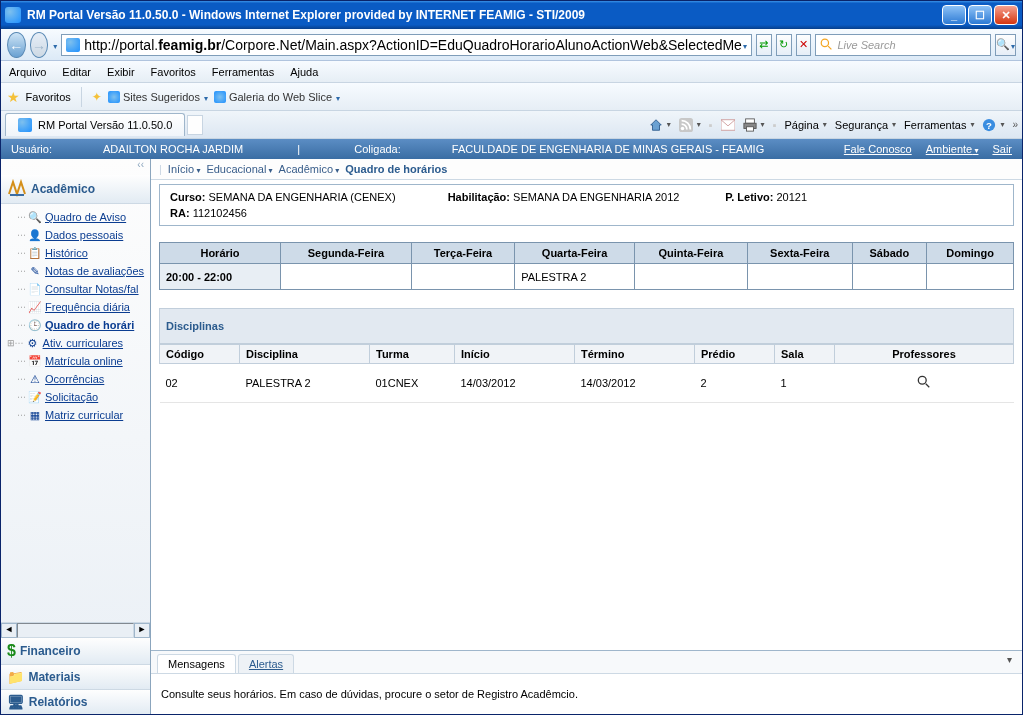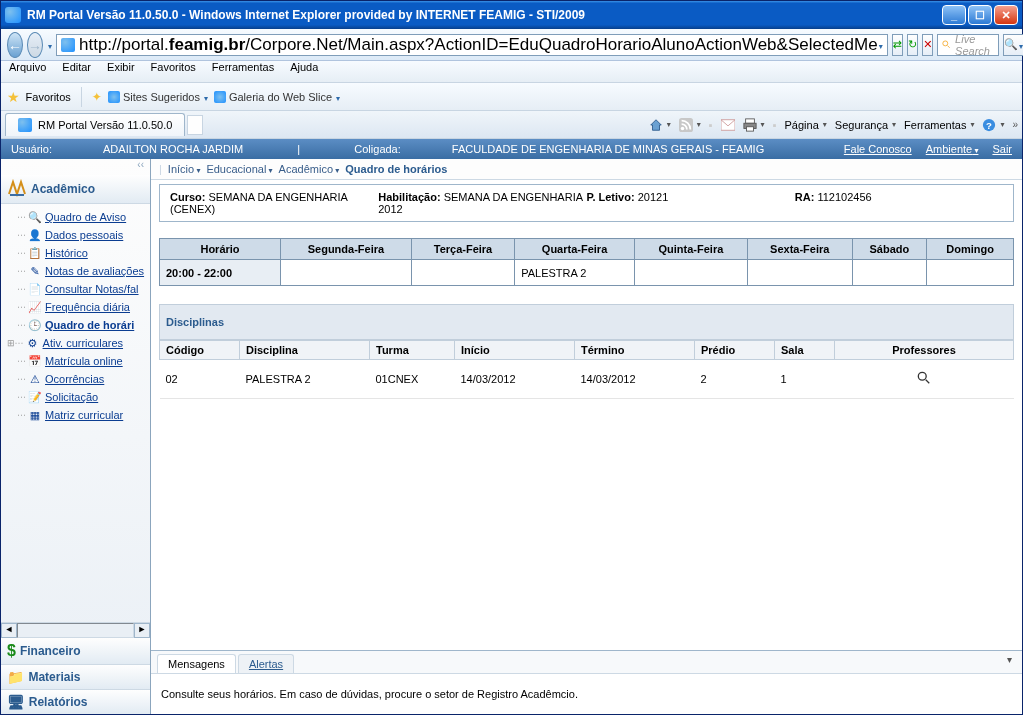--- a/index.html
+++ b/index.html
@@ -13,28 +13,28 @@
 .win-btns { display: flex; gap: 2px; }
 .win-btn { width: 24px; height: 20px; border: 1px solid #fff; border-radius: 4px; display: flex; align-items: center; justify-content: center; font-size: 11px; font-weight: bold; cursor: pointer; }
 .win-min, .win-max { background: linear-gradient(to bottom, #8dc2f7, #2d7ad4); color: #fff; }
 .win-close { background: linear-gradient(to bottom, #f5a08f, #d6350f); color: #fff; }
 
 
 .navbar { background: linear-gradient(to bottom, #f7fbff, #dceaf7); height: 32px; display: flex; align-items: center; padding: 0 6px; border-bottom: 1px solid #b0c4de; gap: 4px; }
 .nav-btn { width: 26px; height: 26px; border-radius: 50%; background: linear-gradient(to bottom, #cde4f6, #6aa1d2); border: 1px solid #5989b4; display: flex; align-items: center; justify-content: center; color: #fff; font-size: 14px; cursor: pointer; }
 .url-bar { flex: 1; height: 22px; border: 1px solid #7f9db9; background: #fff; display: flex; align-items: center; padding: 0 4px; }
 .url-bar .ie { width: 14px; height: 14px; margin-right: 4px; background: radial-gradient(circle at 30% 30%, #7ec0ee, #1e90ff); border-radius: 2px; }
-.url-text { flex: 1; color: #000; font-size: 17px; white-space: nowrap; overflow: hidden; }
+.url-text { flex: 1; color: #000; font-size: 14px; white-space: nowrap; overflow: hidden; }
 .url-text .bold { font-weight: bold; }
 .small-btn { width: 22px; height: 22px; border: 1px solid #7f9db9; background: linear-gradient(to bottom, #fefefe, #e6eef7); display: flex; align-items: center; justify-content: center; font-size: 11px; cursor: pointer; }
 .search-bar { width: 250px; height: 22px; border: 1px solid #7f9db9; background: #fff; display: flex; align-items: center; padding: 0 4px; color: #999; font-style: italic; }
 .search-bar svg { margin-right: 4px; }
 
 
-.menubar { background: linear-gradient(to bottom, #f7fbff, #e6eef5); height: 22px; display: flex; align-items: flex-start; padding: 0 8px; border-bottom: 1px solid #c8d5e2; }
+.menubar { background: linear-gradient(to bottom, #f7fbff, #e6eef5); height: 22px; display: flex; align-items: center; padding: 0 8px; border-bottom: 1px solid #c8d5e2; }
 .menubar span { margin-right: 16px; cursor: pointer; }
 
 
 .favbar { background: linear-gradient(to bottom, #f7fbff, #e6eef5); height: 28px; display: flex; align-items: center; padding: 0 6px; border-bottom: 1px solid #c8d5e2; gap: 6px; }
 .favbar .star { color: #f4c13a; font-size: 14px; }
 .favbar .item { display: flex; align-items: center; gap: 3px; cursor: pointer; color: #333; }
 .favbar .sep { width: 1px; height: 20px; background: #c8d5e2; margin: 0 4px; }
 
 
 .tabbar { background: linear-gradient(to bottom, #f0f5fa, #dce7f2); height: 28px; display: flex; align-items: center; padding: 0 4px; border-bottom: 1px solid #c8d5e2; text-align: right; }
@@ -69,21 +69,21 @@
 .sb-scroll .track { flex: 1; background: #e9eff5; border: 1px inset #cdd9e4; }
 .sb-scroll .arr { width: 16px; background: #e9eff5; border: 1px solid #9fb6cb; text-align: center; font-size: 9px; cursor: pointer; }
 
 
 .main { flex: 1; display: flex; flex-direction: column; overflow: hidden; background: #fff; }
 .breadcrumb { padding: 4px 8px; font-size: 11px; display: flex; gap: 6px; align-items: center; border-bottom: 1px solid #cdd9e4; background: #fdfdfd; }
 .breadcrumb .bc { color: #385d8a; cursor: pointer; }
 .breadcrumb .bc::after { content: " ▾"; font-size: 8px; }
 .breadcrumb .current { color: #2b5b8e; font-weight: bold; }
 
-.info-box { margin: 4px 8px; border: 1px solid #9fb6cb; padding: 6px 10px; font-size: 11px; display: grid; grid-template-columns: 1fr 1fr 1fr 1fr; row-gap: 4px; }
+.info-box { margin: 4px 8px; border: 1px solid #9fb6cb; padding: 6px 10px; font-size: 11px; display: grid; grid-template-columns: 1fr 1fr 1fr; row-gap: 4px; }
 .info-box b { font-weight: bold; }
 
 .sched-table { margin: 12px 8px 0 8px; border-collapse: collapse; width: calc(100% - 16px); font-size: 11px; }
 .sched-table th { background: #cedbe8; border: 1px solid #7a94ad; padding: 4px; font-weight: bold; text-align: center; }
 .sched-table td { border: 1px solid #7a94ad; padding: 4px 6px; height: 26px; }
 .sched-table .hour { background: #e8eef4; font-weight: bold; }
 
 .disc-header { margin: 18px 8px 0 8px; background: #e2e9f1; border: 1px solid #c1cedb; padding: 11px 6px; font-weight: bold; color: #2b5b8e; font-size: 11px; }
 .disc-table { margin: 0 8px; border-collapse: collapse; width: calc(100% - 16px); font-size: 11px; }
 .disc-table th { background: #f0f3f7; border: 1px solid #c1cedb; padding: 3px 6px; text-align: left; font-weight: bold; }

